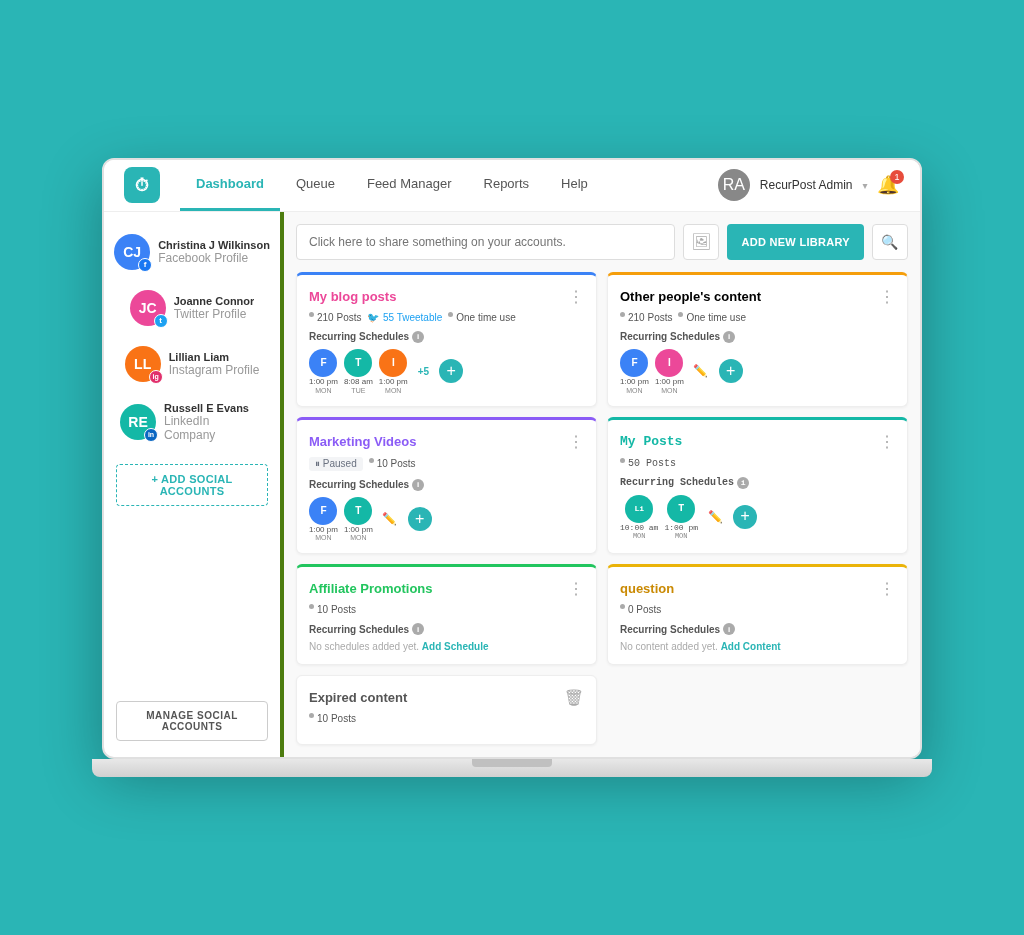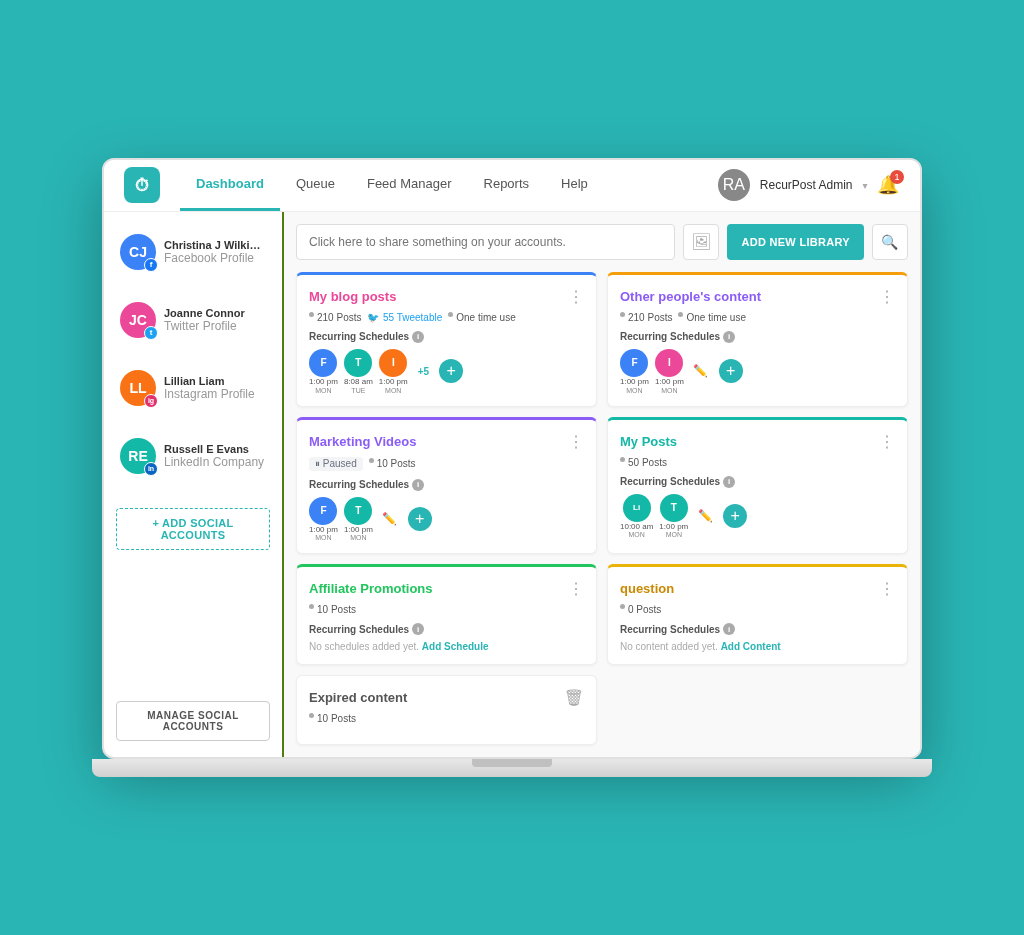--- a/index.html
+++ b/index.html
@@ -127,25 +127,26 @@
     .main-layout {
       display: flex;
       height: calc(100% - 52px);
       min-height: 540px;
     }
 
     
     .sidebar {
       width: 180px;
       flex-shrink: 0;
-      border-right: 2px solid #4d7c0f;
+      border-right: 4px solid #4d7c0f;
       padding: 16px 12px;
       display: flex;
       flex-direction: column;
-      gap: 20px;
+      gap: 8px;
+      align-items: center;
     }
 
     .social-account-item {
       display: flex;
       align-items: center;
       gap: 8px;
       padding: 6px 4px;
       cursor: pointer;
     }
 
@@ -312,39 +313,39 @@
       border-radius: 6px;
       padding: 12px;
       border: 1px solid #eee;
       border-top: 3px solid #ccc;
       box-shadow: 0 1px 3px rgba(0,0,0,0.05);
     }
 
     .library-card.blue { border-top-color: #3b82f6; }
     .library-card.orange { border-top-color: #f59e0b; }
     .library-card.purple { border-top-color: #8b5cf6; }
-    .library-card.teal { border-top-color: #14b8a6; }
+    .library-card.teal { border-top-color: #14b8a6; font-family: Liberation Mono, monospace; }
     .library-card.green { border-top-color: #22c55e; }
     .library-card.yellow { border-top-color: #eab308; }
 
     .library-card-header {
       display: flex;
       align-items: center;
       justify-content: space-between;
       margin-bottom: 6px;
     }
 
     .library-card-title {
       font-size: 13px;
       font-weight: 700;
       color: #333;
     }
 
     .library-card-title.blue { color: #ec4899; }
-    .library-card-title.orange { color: #8b5cf6; }
+    .library-card-title.orange { color: #000000; }
     .library-card-title.purple { color: #8b5cf6; }
     .library-card-title.teal { color: #14b8a6; }
     .library-card-title.green { color: #22c55e; }
     .library-card-title.yellow { color: #ca8a04; }
 
     .more-icon {
       font-size: 16px;
       color: #aaa;
       cursor: pointer;
     }

